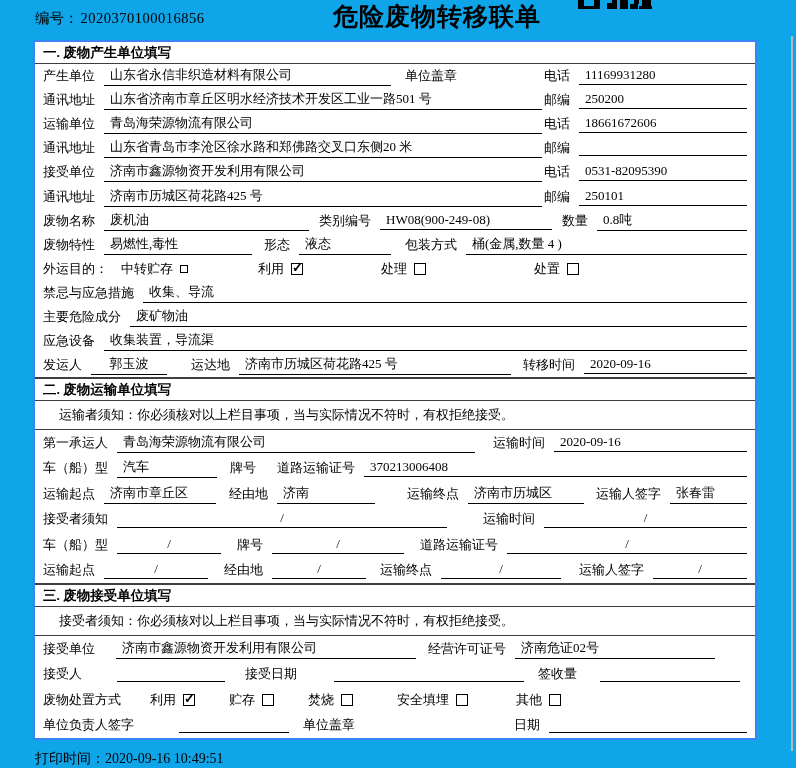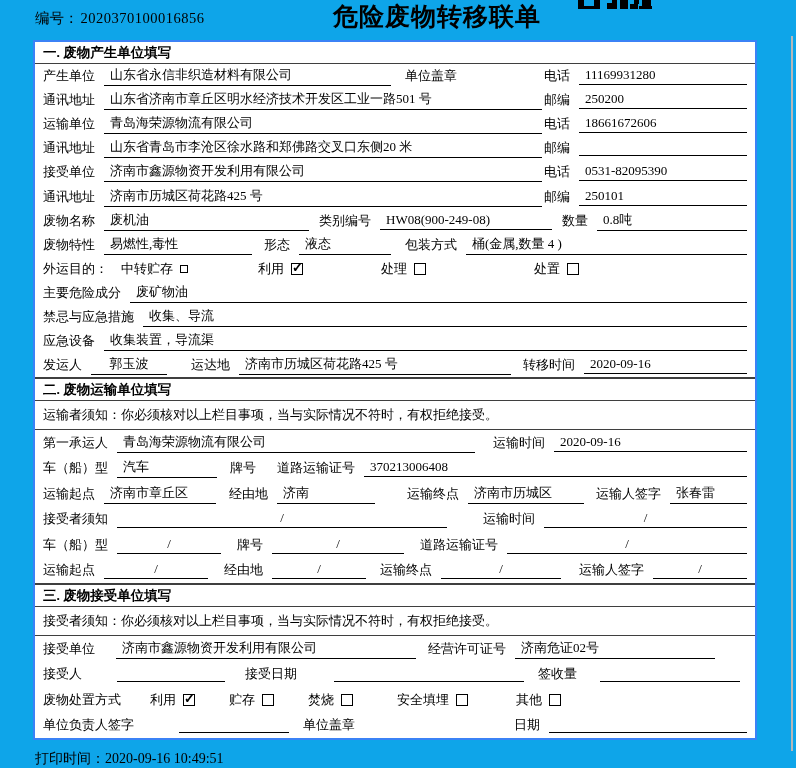--- a/index.html
+++ b/index.html
@@ -14,21 +14,21 @@
   .doc-no { position:absolute; left:35px; top:9px; font-size:14.5px; }
   .doc-no .num { margin-left:2px; letter-spacing:0.5px; }
   .title { position:absolute; left:333px; top:0px; font-size:25px; font-weight:bold; letter-spacing:1px; }
   .qr { position:absolute; left:578px; top:0; }
 
   .edge-line { position:absolute; left:791px; top:36px; width:2px; height:715px; background:#b8b8b8; }
 
   .tbl { position:absolute; left:33px; top:40px; width:724px; border:2px solid #3b82f6; background:#fff; }
   .sec-h { font-weight:bold; font-size:13.5px; height:22px; padding:0 8px; display:flex; align-items:center; border-bottom:1px solid #3f3f3f; }
   .sec { border-top:2px solid #3f3f3f; }
-  .notice { font-size:13px; height:29px; padding:0 8px; display:flex; align-items:center; border-bottom:1px solid #3f3f3f; }
+  .notice { font-size:13px; height:29px; padding:0 24px; display:flex; align-items:center; border-bottom:1px solid #3f3f3f; }
 
   .r { display:flex; align-items:center; height:24.1px; padding:0 8px; font-size:13px; white-space:nowrap; }
   .sec .r { height:25.5px; }
   .lbl { margin-right:9px; flex:none; }
   .u { border-bottom:1px solid #000; padding:0 6px 1px 6px; min-height:16px; flex:none; overflow:hidden; }
   .u.c { text-align:center; }
   .fill { flex:1 1 auto; }
   .ml-auto { margin-left:auto; }
 
   .opt { display:inline-flex; align-items:center; flex:none; }
@@ -142,27 +142,27 @@
         <span>处理</span>
         <span class="cb"></span>
       </span>
       <span class="opt" style="margin-left:108px">
         <span>处置</span>
         <span class="cb"></span>
       </span>
     </div>
 
     <div class="r">
+      <span class="lbl">禁忌与应急措施</span>
+      <span class="u fill">收集、导流</span>
+    </div>
+
+    <div class="r">
       <span class="lbl">主要危险成分</span>
       <span class="u fill">废矿物油</span>
-    </div>
-
-    <div class="r">
-      <span class="lbl">禁忌与应急措施</span>
-      <span class="u fill">收集、导流</span>
     </div>
 
     <div class="r">
       <span class="lbl">应急设备</span>
       <span class="u fill">收集装置，导流渠</span>
     </div>
 
     <div class="r">
       <span class="lbl">发运人</span>
       <span class="u c" style="width:76px">郭玉波</span>

